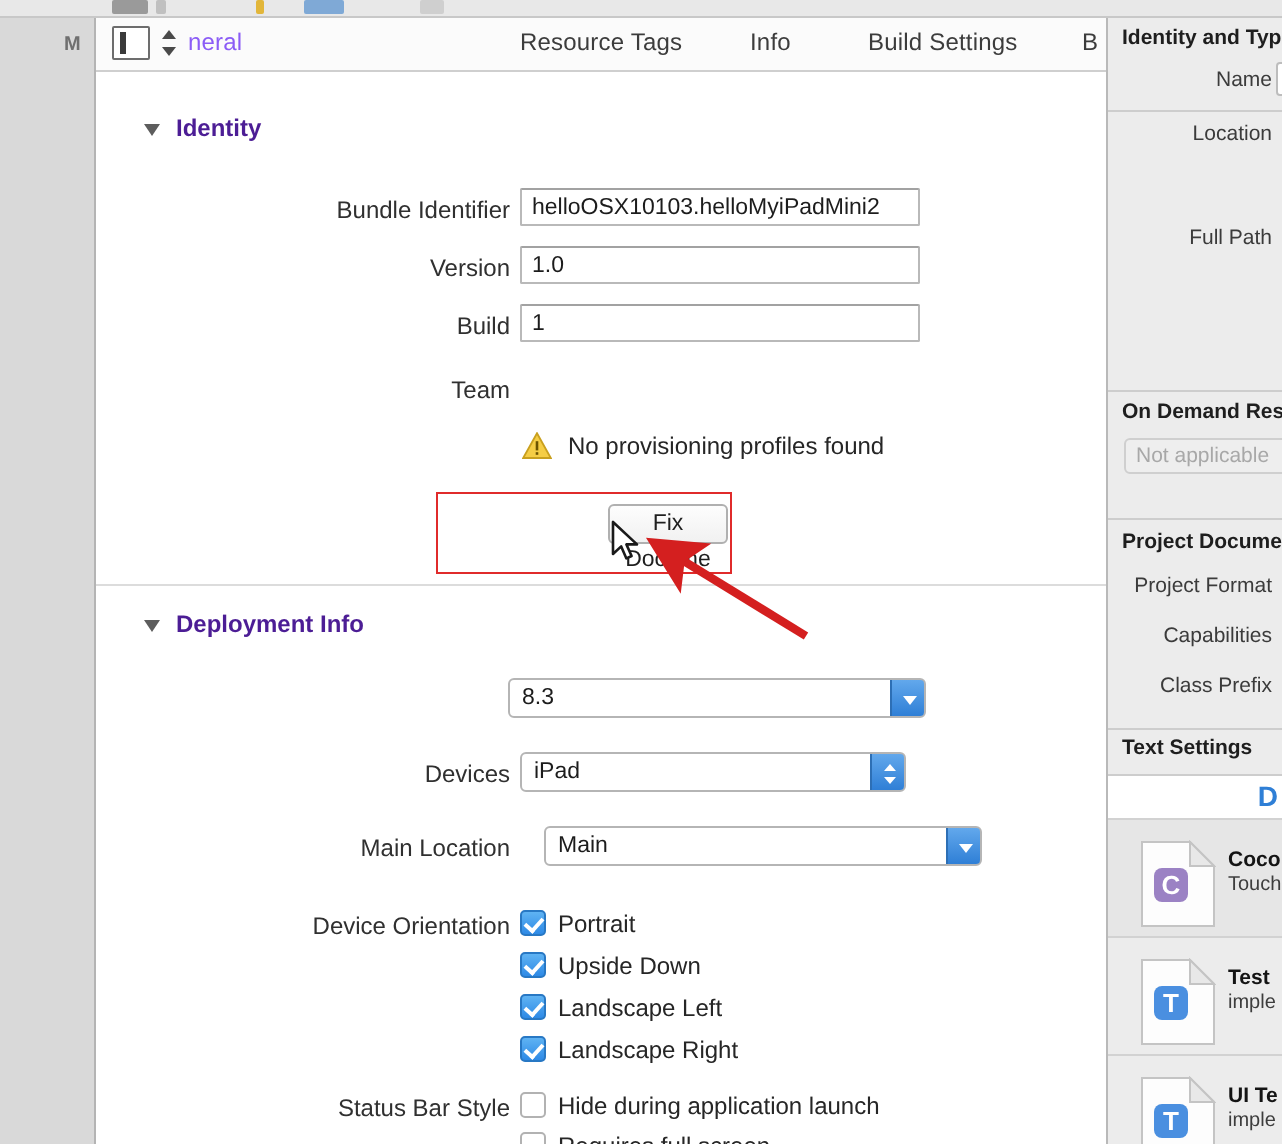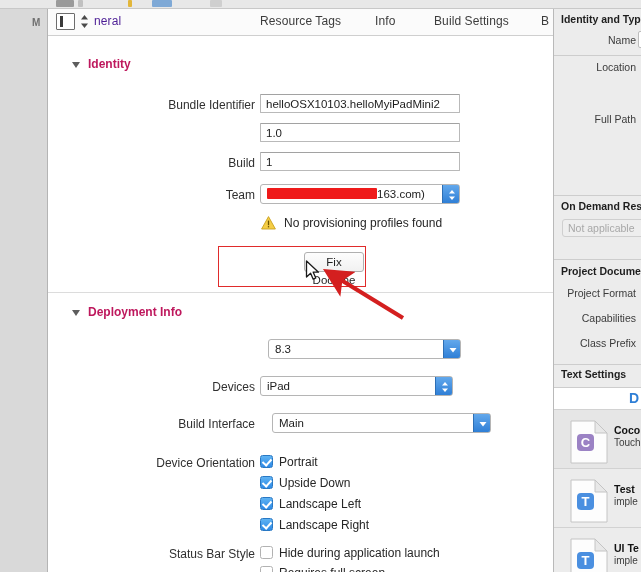--- a/index.html
+++ b/index.html
@@ -52,27 +52,27 @@
     background:#3a3a3a;
   }
   .stepper {
     position:absolute; left:31px; top:4px; width:11px; height:17px;
   }
   .stepper svg { display:block; }
   .tab {
     position:absolute; top:5px; font-size:12px; color:#3c3c3c;
     white-space:nowrap; letter-spacing:0.1px;
   }
-  .tab.sel { color:#4c1d95; }
+  .tab.sel { color:#8b5cf6; }
 
   
   .content { position:absolute; left:0; top:27px; right:0; bottom:0; background:#fff; }
 
   .section-head {
-    position:absolute; font-weight:bold; font-size:12px; color:#be185d;
+    position:absolute; font-weight:bold; font-size:12px; color:#4c1d95;
   }
   .disc {
     position:absolute; width:0;height:0;
     border-left:4.5px solid transparent; border-right:4.5px solid transparent;
     border-top:6px solid #5d5d5d;
   }
   .hr {
     position:absolute; height:1px; background:#dcdcdc; left:0; right:0;
   }
 
@@ -217,73 +217,64 @@
     </div>
 
     <div class="content">
 
       <div class="disc" style="left:24px; top:26px;"></div>
       <div class="section-head" style="left:40px; top:21px;">Identity</div>
 
       <div class="lbl" style="left:60px; top:62px; width:147px;">Bundle Identifier</div>
       <div class="tf" style="left:212px; top:58px; width:200px;">helloOSX10103.helloMyiPadMini2</div>
 
+      <div class="lbl" style="left:60px; top:91px; width:147px;">Version</div>
       <div class="tf" style="left:212px; top:87px; width:200px;">1.0</div>
 
       <div class="lbl" style="left:60px; top:120px; width:147px;">Build</div>
       <div class="tf" style="left:212px; top:116px; width:200px;">1</div>
 
       <div class="lbl" style="left:60px; top:152px; width:147px;">Team</div>
-      <div class="popup" style="left:212px; top:148px; width:200px;">
-        <span style="display:inline-block;width:110px;height:11px;background:#ef1a1a;
-                     vertical-align:-1px;border-radius:1px;"></span><span style="font-size:11.5px;">163.com)</span>
-        <span class="knob dbl">
-          <svg width="12" height="14" viewBox="0 0 12 14">
-            <path d="M6 2 L9 5.5 L3 5.5 Z" fill="#fff"></path>
-            <path d="M6 12 L9 8.5 L3 8.5 Z" fill="#fff"></path>
-          </svg>
-        </span>
-      </div>
 
       <div class="warn-ico" style="left:213px; top:180px;">
         <svg width="15" height="14" viewBox="0 0 15 14">
           <path d="M7.5 0.6 L14.4 13 L0.6 13 Z" fill="#f5cd45" stroke="#c9a01e" stroke-width="0.9"></path>
           <rect x="6.85" y="4.6" width="1.3" height="4.6" fill="#6b5300"></rect>
           <rect x="6.85" y="10.1" width="1.3" height="1.3" fill="#6b5300"></rect>
         </svg>
       </div>
       <div class="warn-title" style="left:236px; top:180px;">No provisioning profiles found</div>
       <div class="fixbtn" style="left:256px; top:216px; width:60px;">Fix Docume</div>
 
       <div class="hr" style="top:256px;"></div>
 
       <div class="disc" style="left:24px; top:274px;"></div>
       <div class="section-head" style="left:40px; top:269px;">Deployment Info</div>
 
-      <div class="popup" style="left:220px; top:303px; width:193px;">
+      <div class="popup" style="left:206px; top:303px; width:209px;">
         <span>8.3</span>
         <span class="knob">
           <svg width="12" height="14" viewBox="0 0 12 14">
             <path d="M6 9.5 L9.5 5 L2.5 5 Z" fill="#fff"></path>
           </svg>
         </span>
       </div>
 
       <div class="lbl" style="left:60px; top:344px; width:147px;">Devices</div>
       <div class="popup" style="left:212px; top:340px; width:193px;">
         <span>iPad</span>
         <span class="knob dbl">
           <svg width="12" height="14" viewBox="0 0 12 14">
             <path d="M6 2 L9 5.5 L3 5.5 Z" fill="#fff"></path>
             <path d="M6 12 L9 8.5 L3 8.5 Z" fill="#fff"></path>
           </svg>
         </span>
       </div>
 
-      <div class="lbl" style="left:60px; top:381px; width:147px;">Build Interface</div>
+      <div class="lbl" style="left:60px; top:381px; width:147px;">Main Location</div>
       <div class="popup" style="left:224px; top:377px; width:219px;">
         <span>Main</span>
         <span class="knob">
           <svg width="12" height="14" viewBox="0 0 12 14">
             <path d="M6 9.5 L9.5 5 L2.5 5 Z" fill="#fff"></path>
           </svg>
         </span>
       </div>
 
       <div class="lbl" style="left:60px; top:420px; width:147px;">Device Orientation</div>

